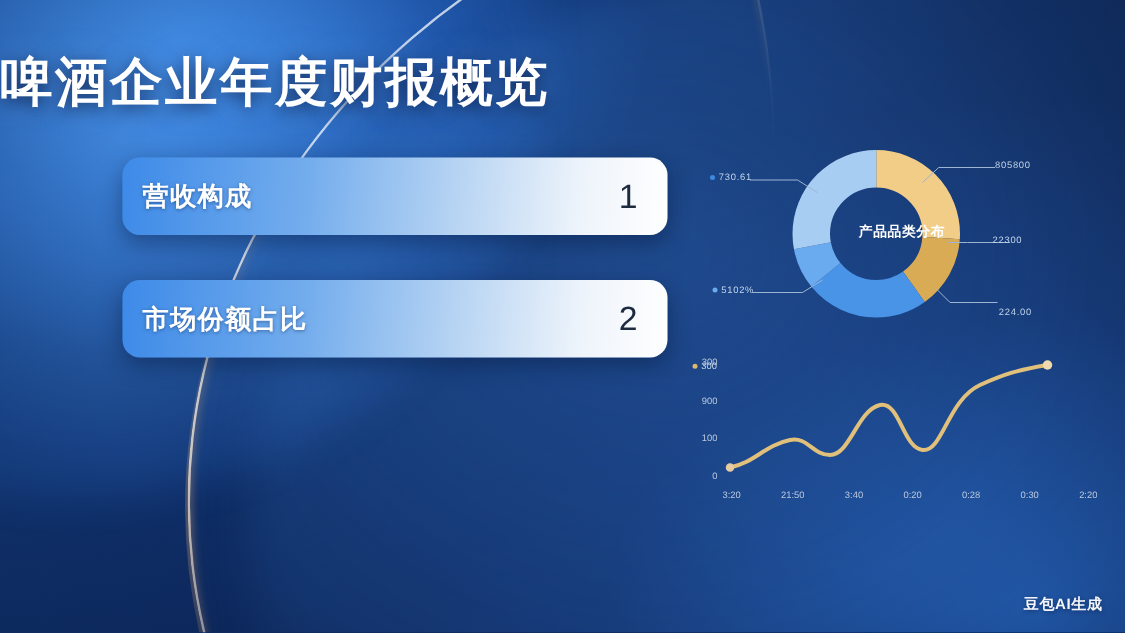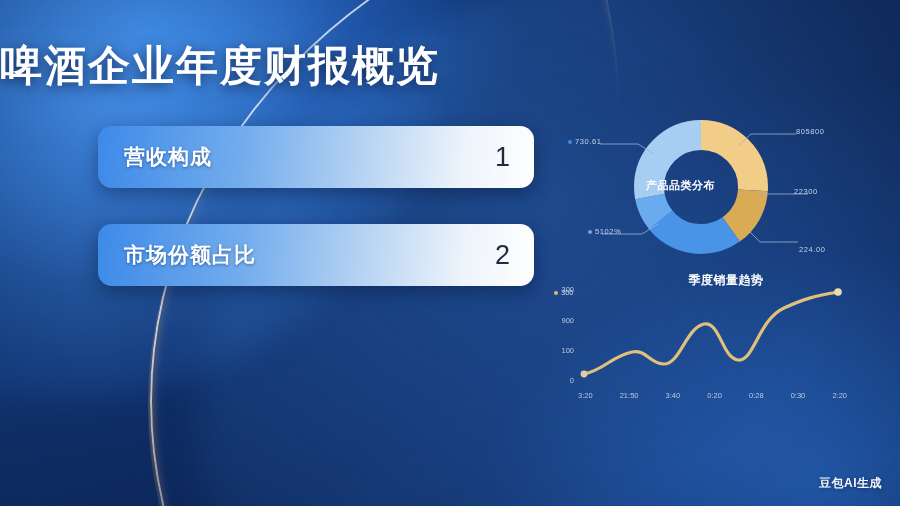--- a/index.html
+++ b/index.html
@@ -99,21 +99,21 @@
   }
   .list-item {
     position:relative;
     height:62px;
     border-radius:14px;
     background:linear-gradient(95deg,#3d8ae8 0%, #74aded 34%, #b9d5f3 62%, #eef4fb 84%, #ffffff 100%);
     box-shadow:0 6px 18px rgba(4,20,52,0.42);
     display:flex;
     align-items:center;
     justify-content:space-between;
-    padding:0 24px 0 26px;
+    padding:0 24px 0 16px;
     margin-bottom:36px;
   }
   .list-item:last-child { margin-bottom:0; }
   .list-label {
     font-size:21px;
     font-weight:bold;
     color:#ffffff;
     letter-spacing:1px;
     text-shadow:0 1px 3px rgba(10,40,90,0.5);
   }
@@ -130,21 +130,21 @@
     width:340px; height:290px;
     z-index:5;
   }
 
   .donut-wrap { position:relative; width:340px; height:150px; }
   .donut-svg { position:absolute; left:0; top:0; }
   .donut-center-label {
     position:absolute;
     left:100px; top:66px;
     width:110px;
-    text-align:left;
+    text-align:right;
     font-size:11px;
     font-weight:bold;
     color:#ffffff;
     letter-spacing:0.5px;
   }
   .pie-label {
     position:absolute;
     font-size:7.5px;
     color:#c2d4ea;
     letter-spacing:0.6px;
@@ -180,21 +180,21 @@
   .axis-y {
     position:absolute;
     font-size:7.5px;
     color:#b9c9de;
     text-align:right;
     width:26px;
   }
   .axis-x {
     position:absolute;
     bottom:2px; left:32px;
-    width:269px;
+    width:300px;
     display:flex;
     justify-content:space-between;
     font-size:7.5px;
     color:#b9c9de;
   }
 
   
   .logo {
     position:absolute;
     left:424px; bottom:24px;
@@ -277,27 +277,26 @@
           <path d="M108 42 L92 32 L54 32"></path>
           <path d="M112 112 L96 122 L56 122"></path>
         </g>
       </svg>
 
       <div class="donut-center-label">产品品类分布</div>
 
       <div class="pie-label" style="left:250px; top:15px;">805800</div>
       <div class="pie-label" style="left:248px; top:75px;">22300</div>
       <div class="pie-label" style="left:253px; top:133px;">224.00</div>
-      <div class="pie-label" style="left:42px; top:115px;"><span class="pie-dot" style="background:#6aaaee;"></span><span>5102%</span></div>
+      <div class="pie-label" style="left:24px; top:115px;"><span class="pie-dot" style="background:#6aaaee;"></span><span>5102%</span></div>
       <div class="pie-label" style="left:22px; top:25px;"><span class="pie-dot" style="background:#3f8ae0;"></span><span>730.61</span></div>
     </div>
 
     <div class="line-wrap">
 
-      <div class="line-title">季度销量趋势</div>
 
       <div class="line-legend">
         <span class="pie-dot"></span><span>300</span>
       </div>
 
       <div class="axis-y" style="left:2px; top:13px;">300</div>
       <div class="axis-y" style="left:2px; top:44px;">900</div>
       <div class="axis-y" style="left:2px; top:74px;">100</div>
       <div class="axis-y" style="left:2px; top:104px;">0</div>
 

